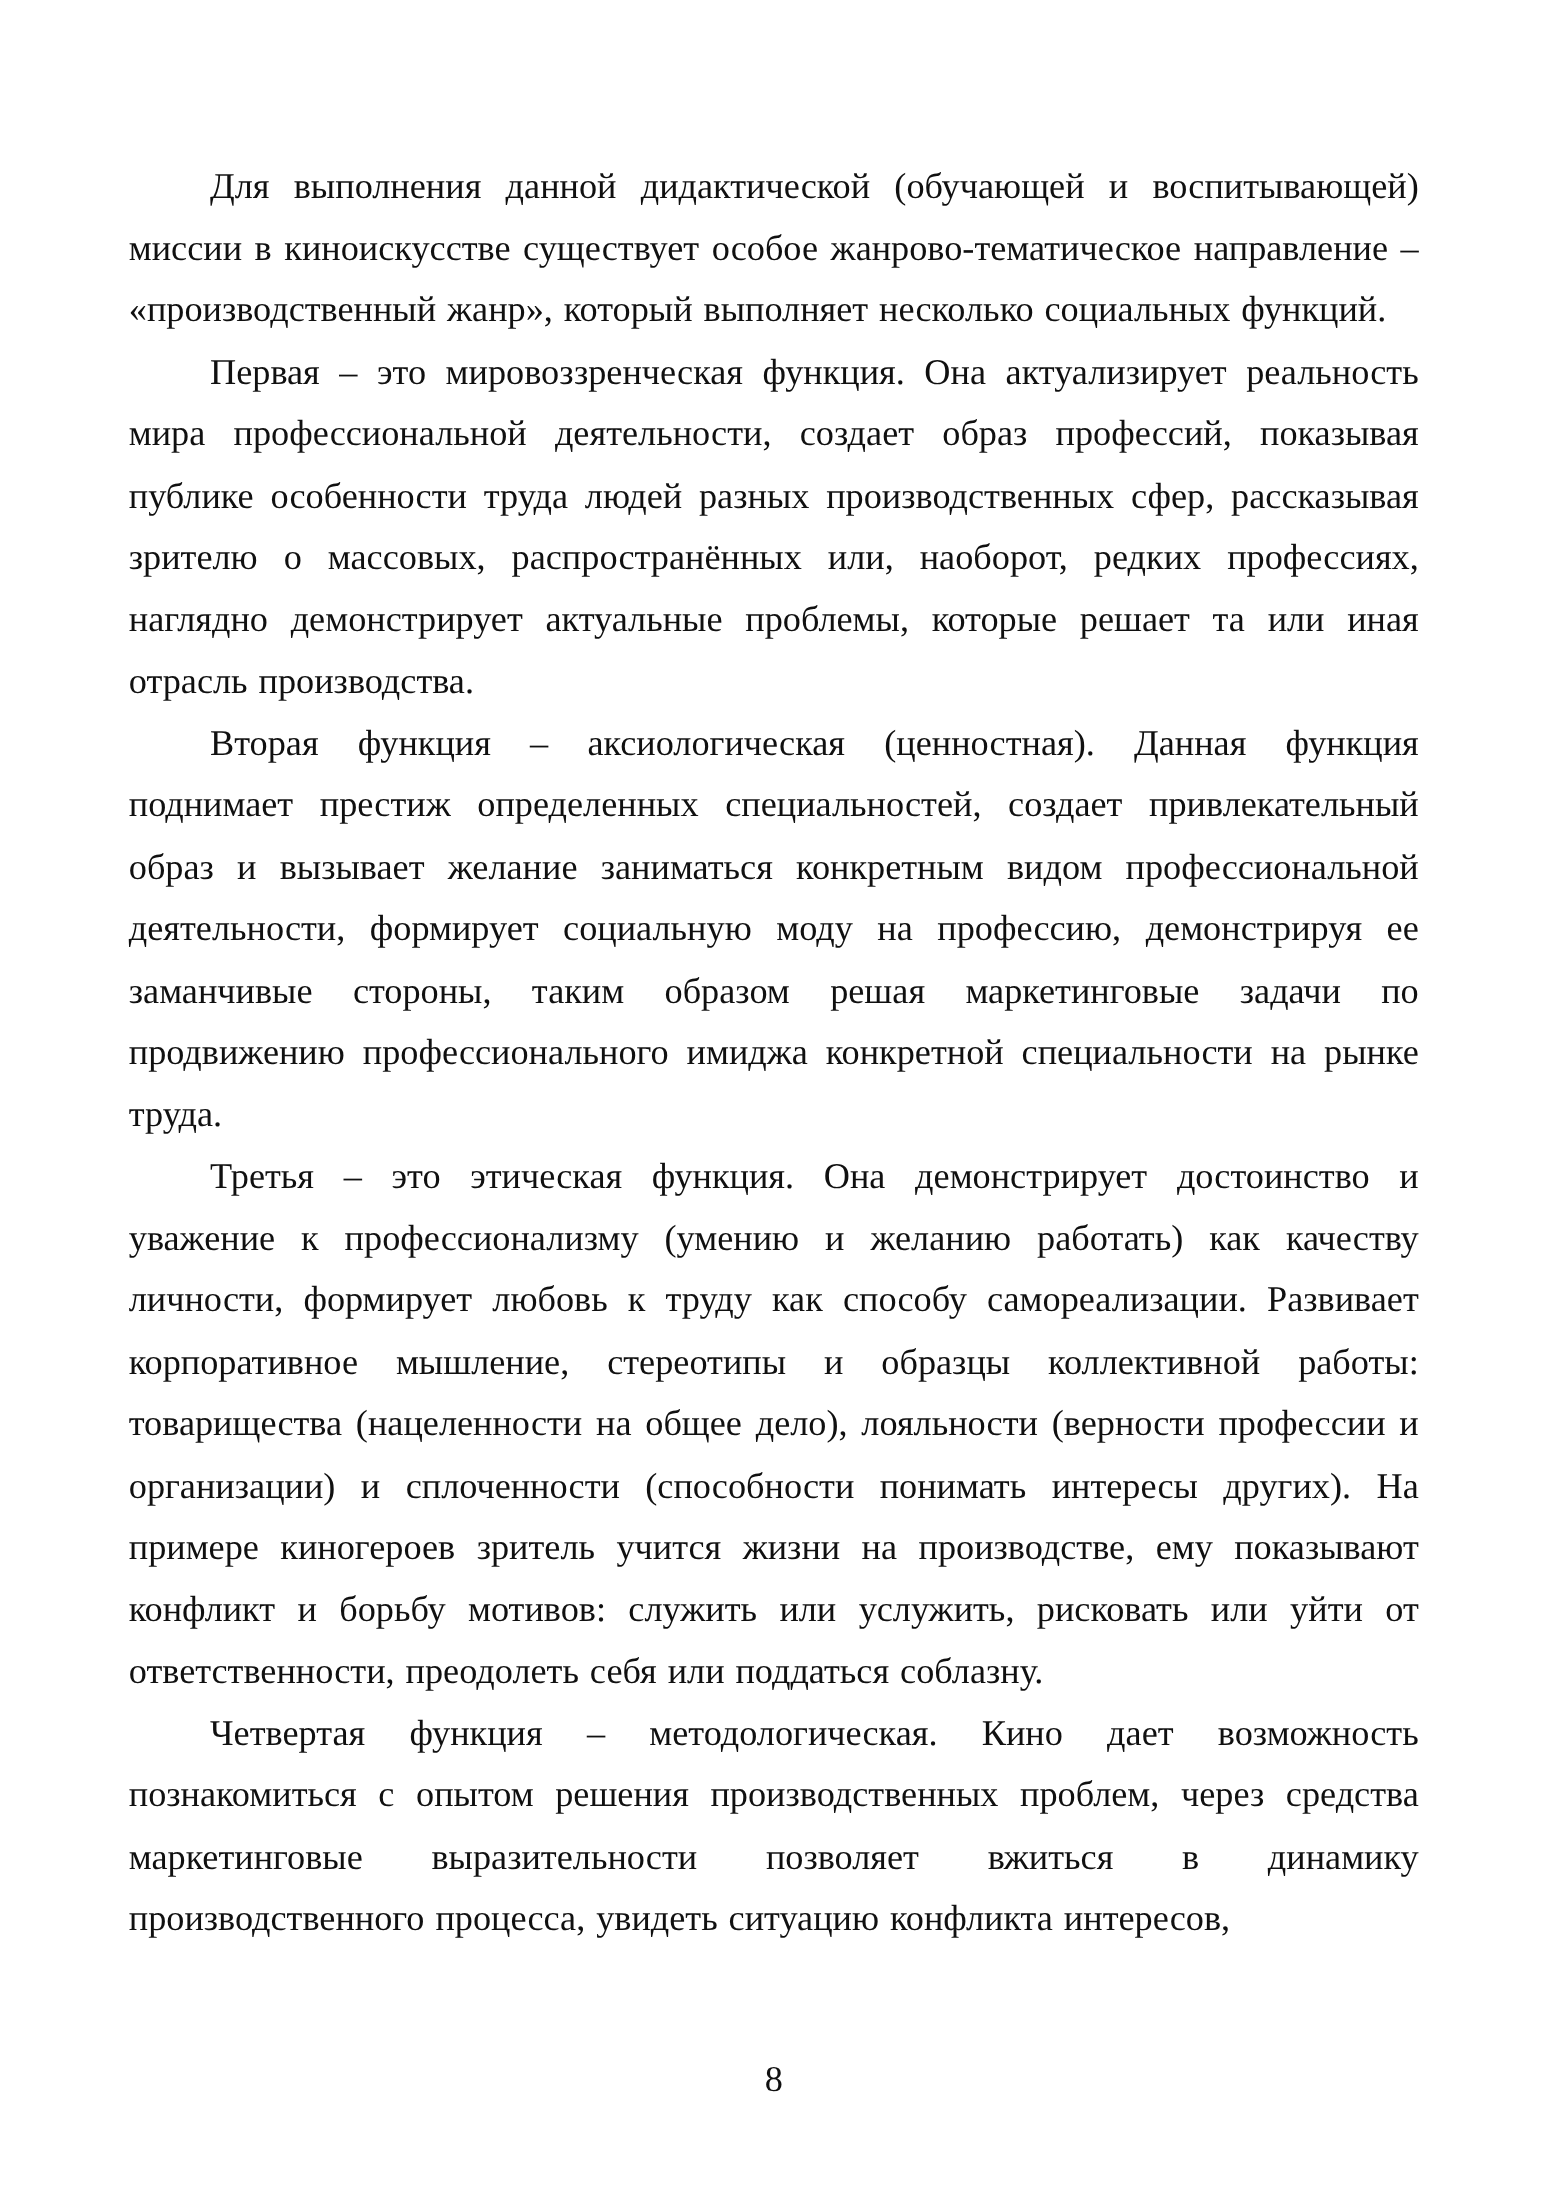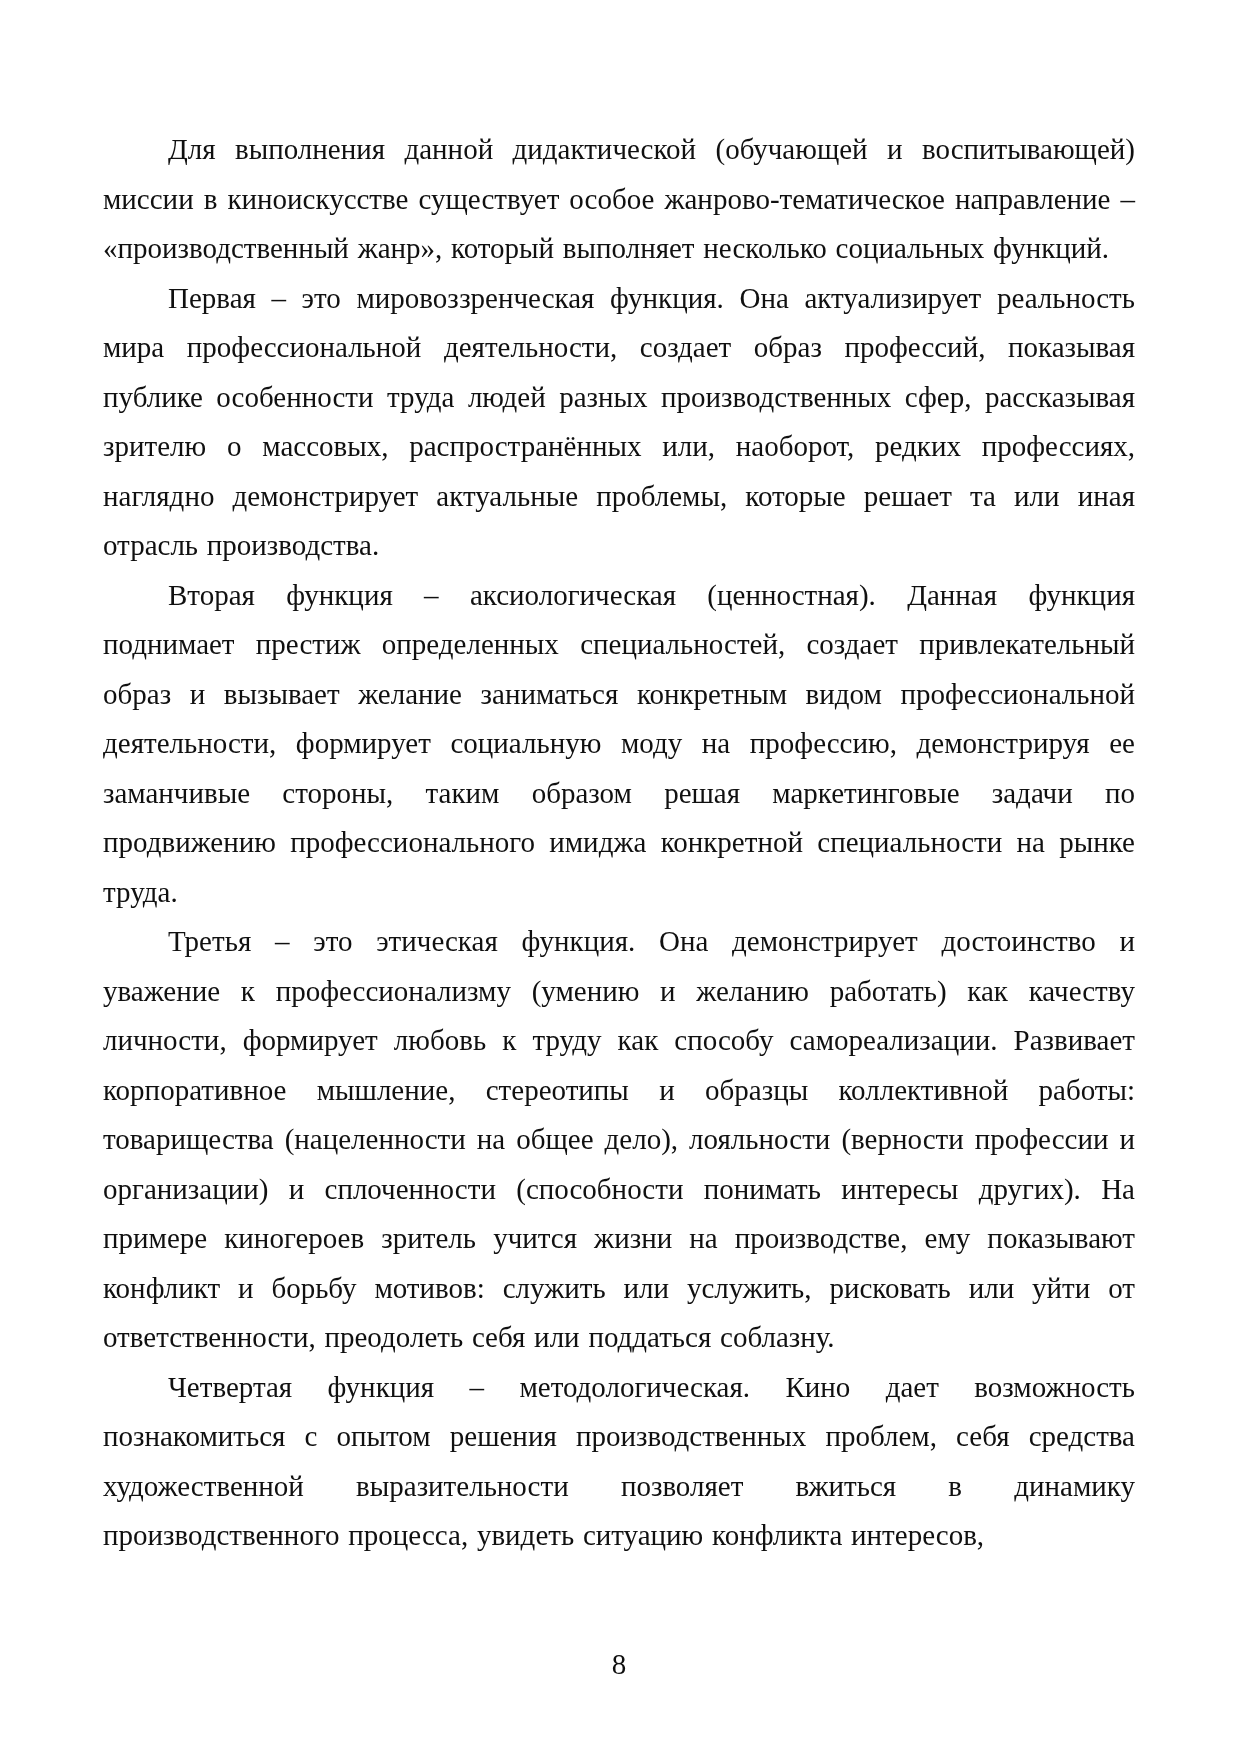--- a/index.html
+++ b/index.html
@@ -53,18 +53,18 @@
 </style>
 </head>
 <body>
 
 <div class="page">
   <div class="content">
     <p class="para">Для выполнения данной дидактической (обучающей и воспитывающей) миссии в киноискусстве существует особое жанрово-тематическое направление – «производственный жанр», который выполняет несколько социальных функций.</p>
     <p class="para">Первая – это мировоззренческая функция. Она актуализирует реальность мира профессиональной деятельности, создает образ профессий, показывая публике особенности труда людей разных производственных сфер, рассказывая зрителю о массовых, распространённых или, наоборот, редких профессиях, наглядно демонстрирует актуальные проблемы, которые решает та или иная отрасль производства.</p>
     <p class="para">Вторая функция – аксиологическая (ценностная). Данная функция поднимает престиж определенных специальностей, создает привлекательный образ и вызывает желание заниматься конкретным видом профессиональной деятельности, формирует социальную моду на профессию, демонстрируя ее заманчивые стороны, таким образом решая маркетинговые задачи по продвижению профессионального имиджа конкретной специальности на рынке труда.</p>
     <p class="para">Третья – это этическая функция. Она демонстрирует достоинство и уважение к профессионализму (умению и желанию работать) как качеству личности, формирует любовь к труду как способу самореализации. Развивает корпоративное мышление, стереотипы и образцы коллективной работы: товарищества (нацеленности на общее дело), лояльности (верности профессии и организации) и сплоченности (способности понимать интересы других). На примере киногероев зритель учится жизни на производстве, ему показывают конфликт и борьбу мотивов: служить или услужить, рисковать или уйти от ответственности, преодолеть себя или поддаться соблазну.</p>
-    <p class="para">Четвертая функция – методологическая. Кино дает возможность познакомиться с опытом решения производственных проблем, себя средства художественной выразительности позволяет вжиться в динамику производственного процесса, увидеть ситуацию конфликта интересов,</p>
+    <p class="para">Четвертая функция – методологическая. Кино дает возможность познакомиться с опытом решения производственных проблем, через средства маркетинговые выразительности позволяет вжиться в динамику производственного процесса, увидеть ситуацию конфликта интересов,</p>
   </div>
   <div class="footer">
     <span class="pagenum">8</span>
   </div>
 </div>
 
 </body></html>

